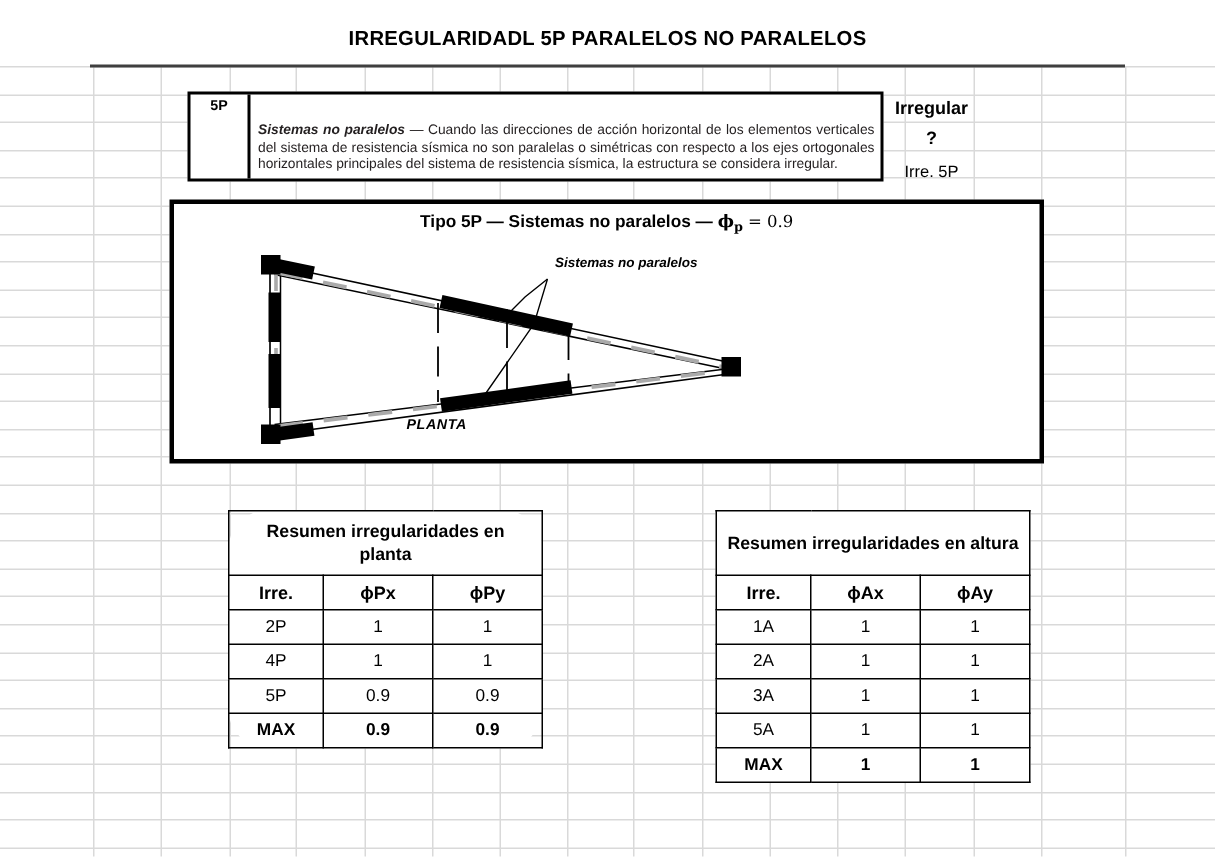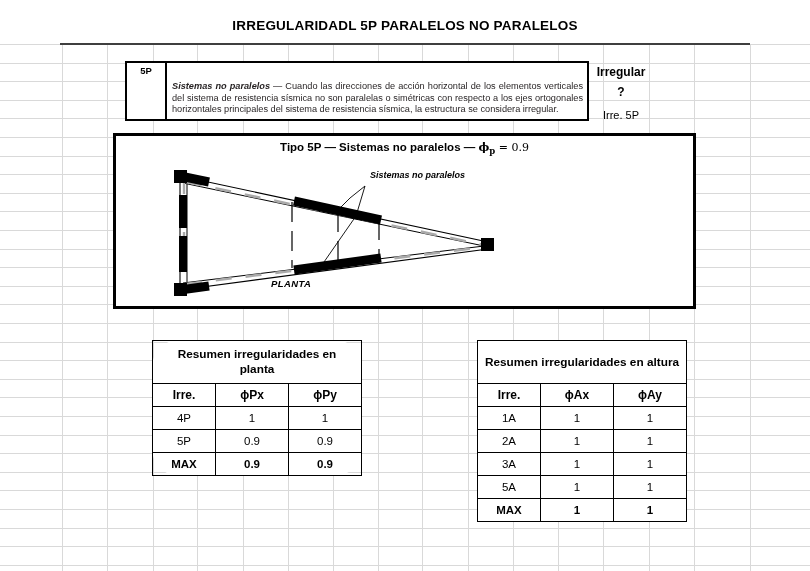--- a/index.html
+++ b/index.html
@@ -336,20 +336,25 @@
   <tbody>
     <tr>
       <td class="cap" colspan="3">Resumen irregularidades en planta</td>
     </tr>
     <tr>
       <td class="hd">Irre.</td>
       <td class="hd">ϕPx</td>
       <td class="hd">ϕPy</td>
     </tr>
     <tr>
+      <td>2P</td>
+      <td>1</td>
+      <td>1</td>
+    </tr>
+    <tr>
       <td>4P</td>
       <td>1</td>
       <td>1</td>
     </tr>
     <tr>
       <td>5P</td>
       <td>0.9</td>
       <td>0.9</td>
     </tr>
     <tr>

